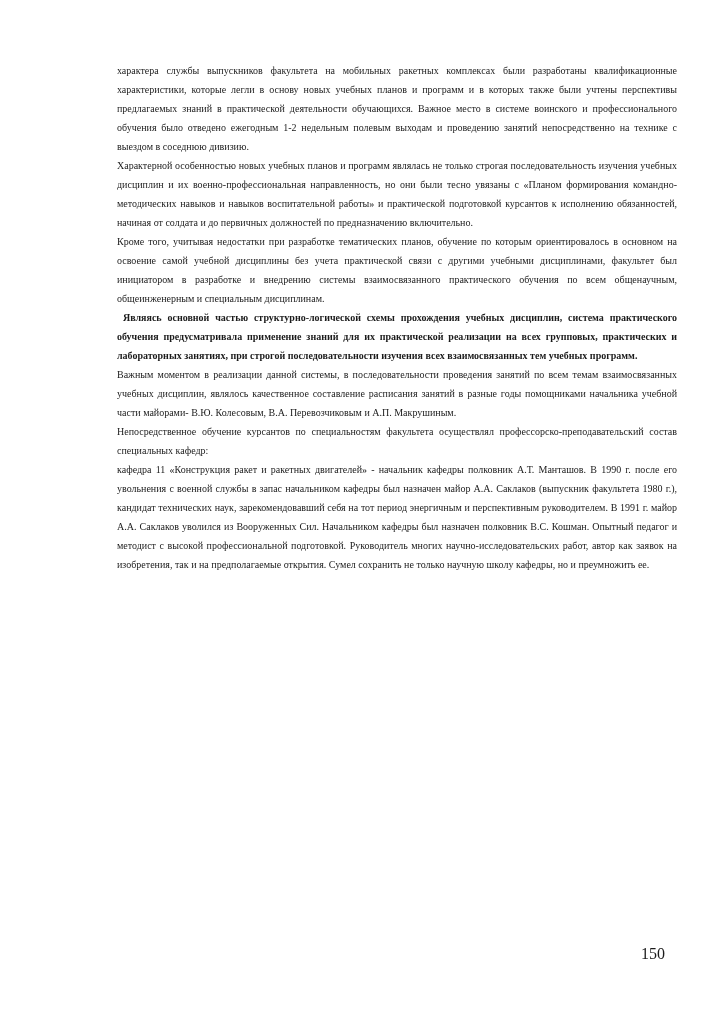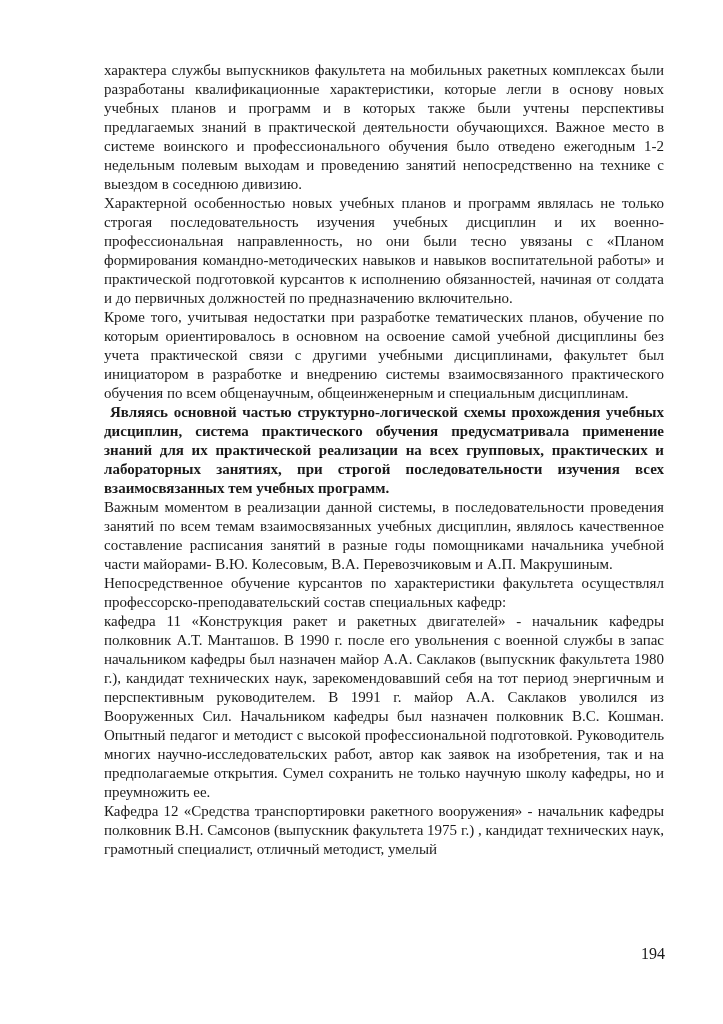--- a/index.html
+++ b/index.html
@@ -14,24 +14,24 @@
     overflow: hidden;
   }
   .page {
     position: absolute;
     inset: 0;
     font-family: "Liberation Serif", "DejaVu Serif", serif;
     color: var(--ink, #1b1b1b);
   }
   .text-block {
     position: absolute;
-    left: 104px;
+    left: 117px;
     top: 61px;
     width: 560px;
-    font-size: 15px;
+    font-size: 10px;
     line-height: 19px;
     text-align: justify;
   }
   .text-block p {
     margin: 0;
     padding: 0;
   }
   .p-indent {
     text-indent: 6px;
     font-weight: bold;
@@ -49,18 +49,17 @@
 </head>
 <body style="--paper: #ffffff; --ink: #1b1b1b;">
 
 <div class="page">
   <div class="text-block">
     <p>характера службы выпускников факультета на мобильных ракетных комплексах были разработаны квалификационные характеристики, которые легли в основу новых учебных планов и программ и в которых также были учтены перспективы предлагаемых знаний в практической деятельности обучающихся. Важное место в системе воинского и профессионального обучения было отведено ежегодным 1-2 недельным полевым выходам и проведению занятий непосредственно на технике с выездом в соседнюю дивизию.</p>
     <p>Характерной особенностью новых учебных планов и программ являлась не только строгая последовательность изучения учебных дисциплин и их военно-профессиональная направленность, но они были тесно увязаны с «Планом формирования командно-методических навыков и навыков воспитательной работы» и практической подготовкой курсантов к исполнению обязанностей, начиная от солдата и до первичных должностей по предназначению включительно.</p>
     <p>Кроме того, учитывая недостатки при разработке тематических планов, обучение по которым ориентировалось в основном на освоение самой учебной дисциплины без учета практической связи с другими учебными дисциплинами, факультет был инициатором в разработке и внедрению системы взаимосвязанного практического обучения по всем общенаучным, общеинженерным и специальным дисциплинам.</p>
     <p class="p-indent">Являясь основной частью структурно-логической схемы прохождения учебных дисциплин, система практического обучения предусматривала применение знаний для их практической реализации на всех групповых, практических и лабораторных занятиях, при строгой последовательности изучения всех взаимосвязанных тем учебных программ.</p>
     <p>Важным моментом в реализации данной системы, в последовательности проведения занятий по всем темам взаимосвязанных учебных дисциплин, являлось качественное составление расписания занятий в разные годы помощниками начальника учебной части майорами- В.Ю. Колесовым, В.А. Перевозчиковым и А.П. Макрушиным.</p>
-    <p>Непосредственное обучение курсантов по характеристики факультета осуществлял профессорско-преподавательский состав специальных кафедр:</p>
+    <p>Непосредственное обучение курсантов по специальностям факультета осуществлял профессорско-преподавательский состав специальных кафедр:</p>
     <p>кафедра 11 «Конструкция ракет и ракетных двигателей» - начальник кафедры полковник А.Т. Манташов. В 1990 г. после его увольнения с военной службы в запас начальником кафедры был назначен майор А.А. Саклаков (выпускник факультета 1980 г.), кандидат технических наук, зарекомендовавший себя на тот период энергичным и перспективным руководителем. В 1991 г. майор А.А. Саклаков уволился из Вооруженных Сил. Начальником кафедры был назначен полковник В.С. Кошман. Опытный педагог и методист с высокой профессиональной подготовкой. Руководитель многих научно-исследовательских работ, автор как заявок на изобретения, так и на предполагаемые открытия. Сумел сохранить не только научную школу кафедры, но и преумножить ее.</p>
-    <p>Кафедра 12 «Средства транспортировки ракетного вооружения» - начальник кафедры полковник В.Н. Самсонов (выпускник факультета 1975 г.) , кандидат технических наук, грамотный специалист, отличный методист, умелый</p>
   </div>
-  <div class="page-number">194</div>
+  <div class="page-number">150</div>
 </div>
 
 </body></html>

